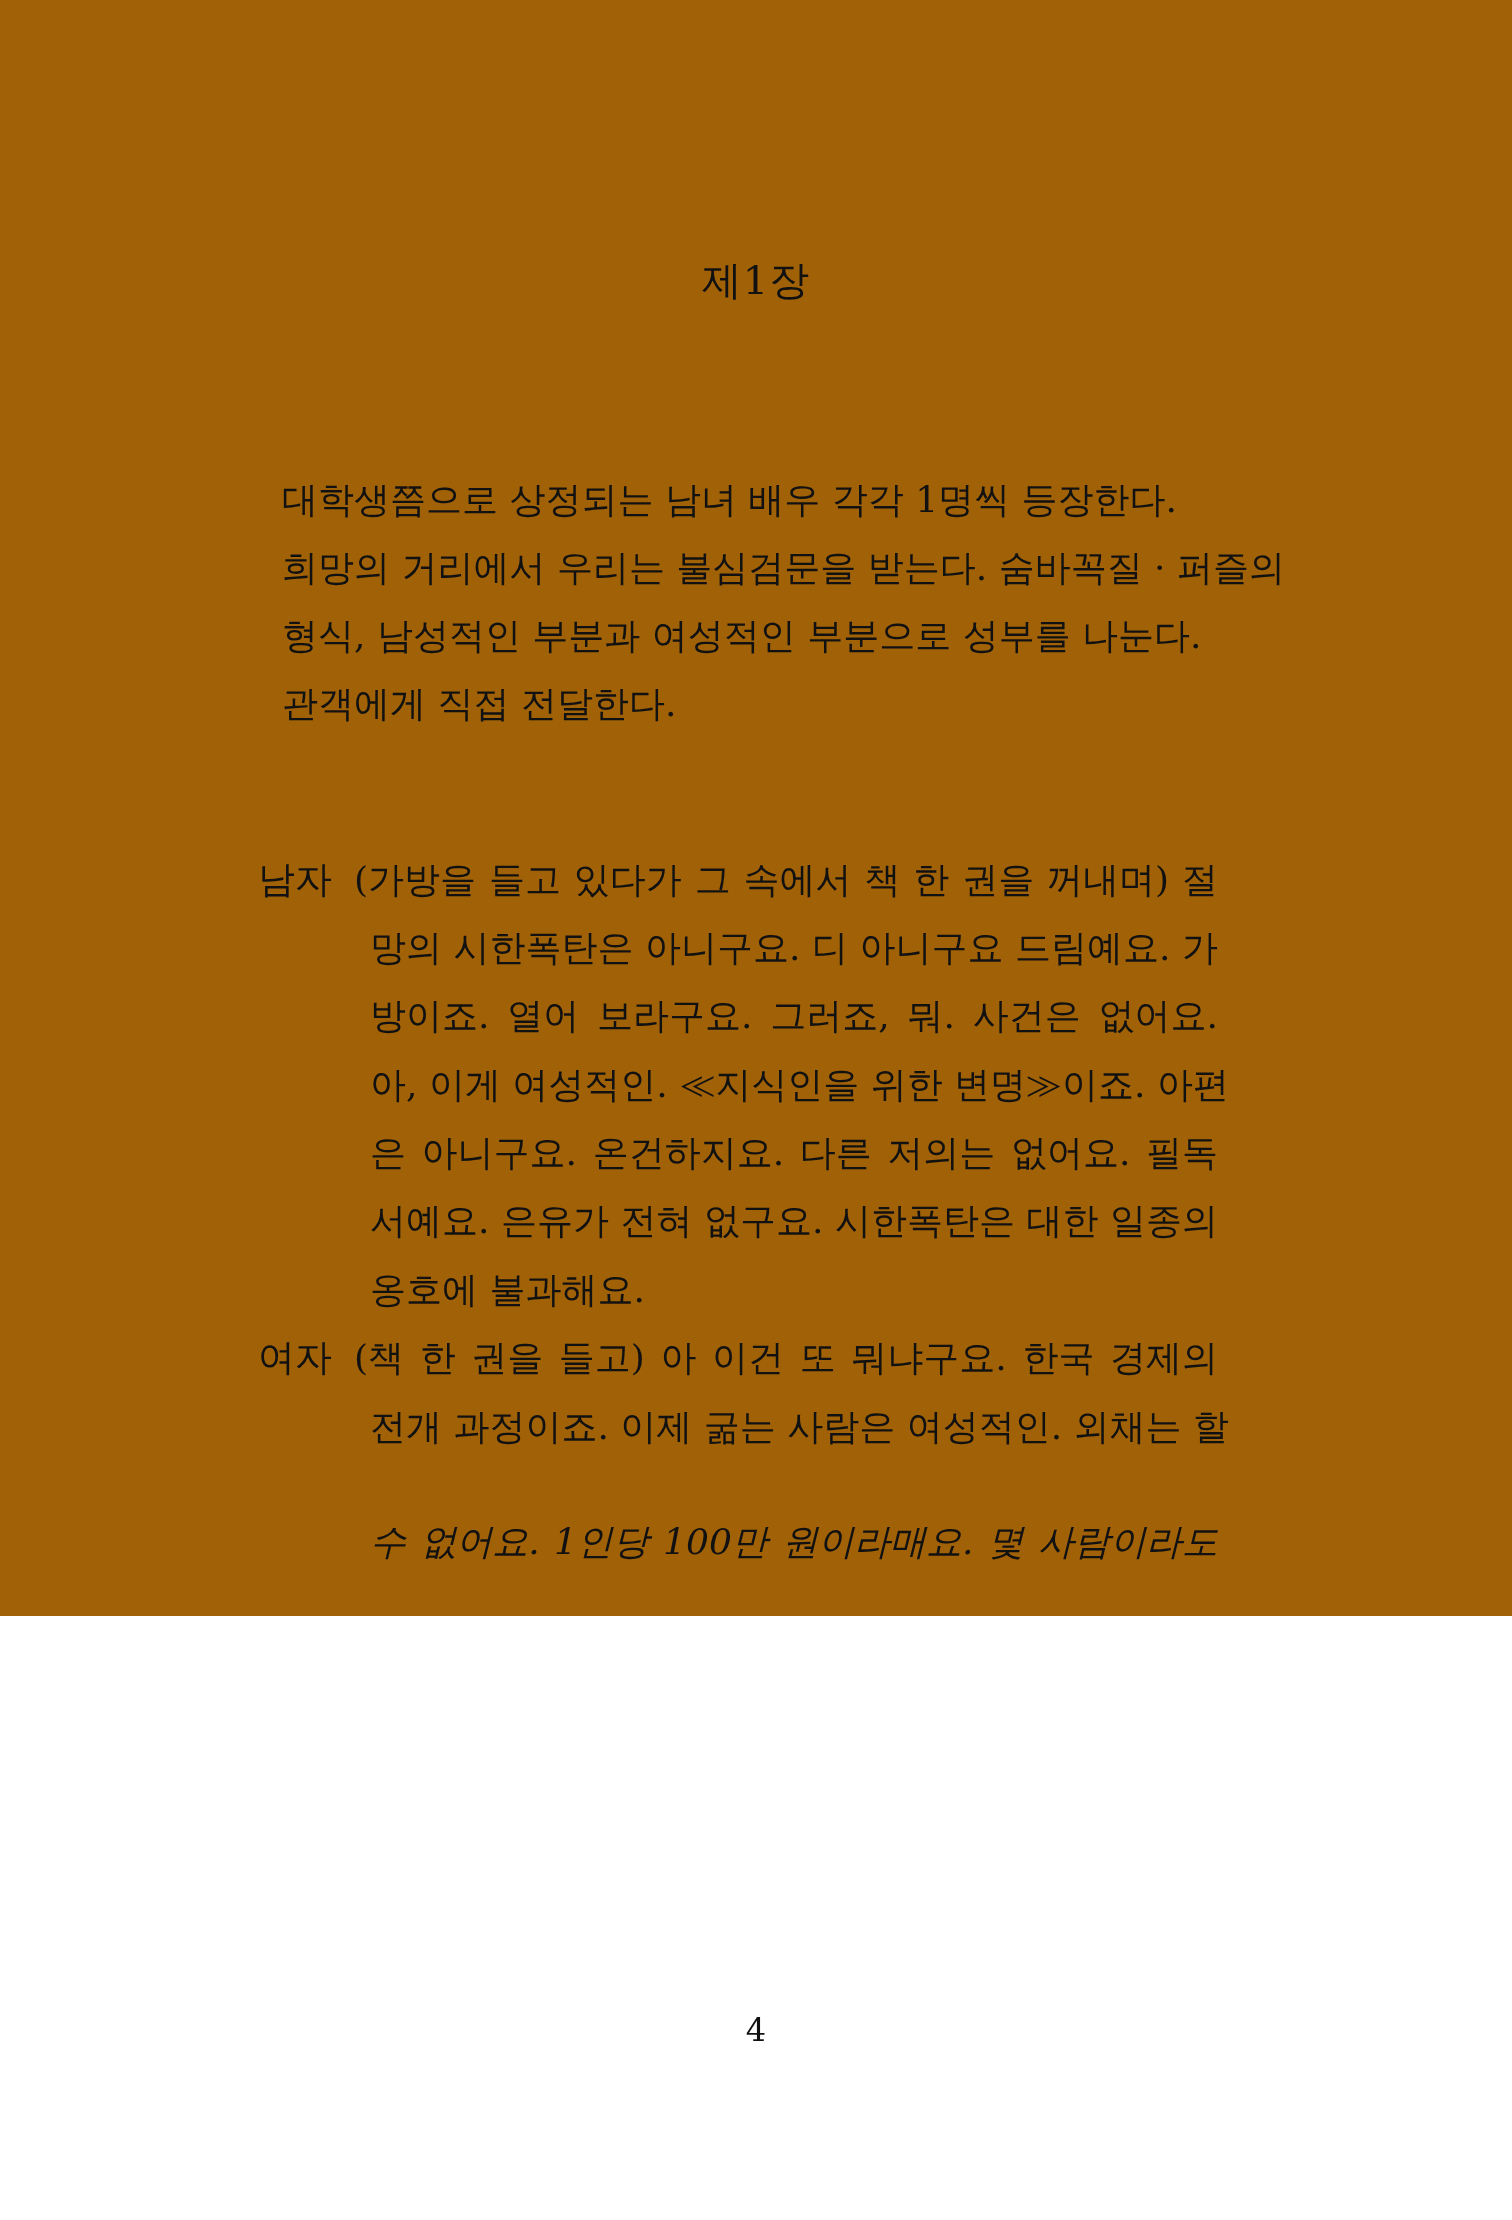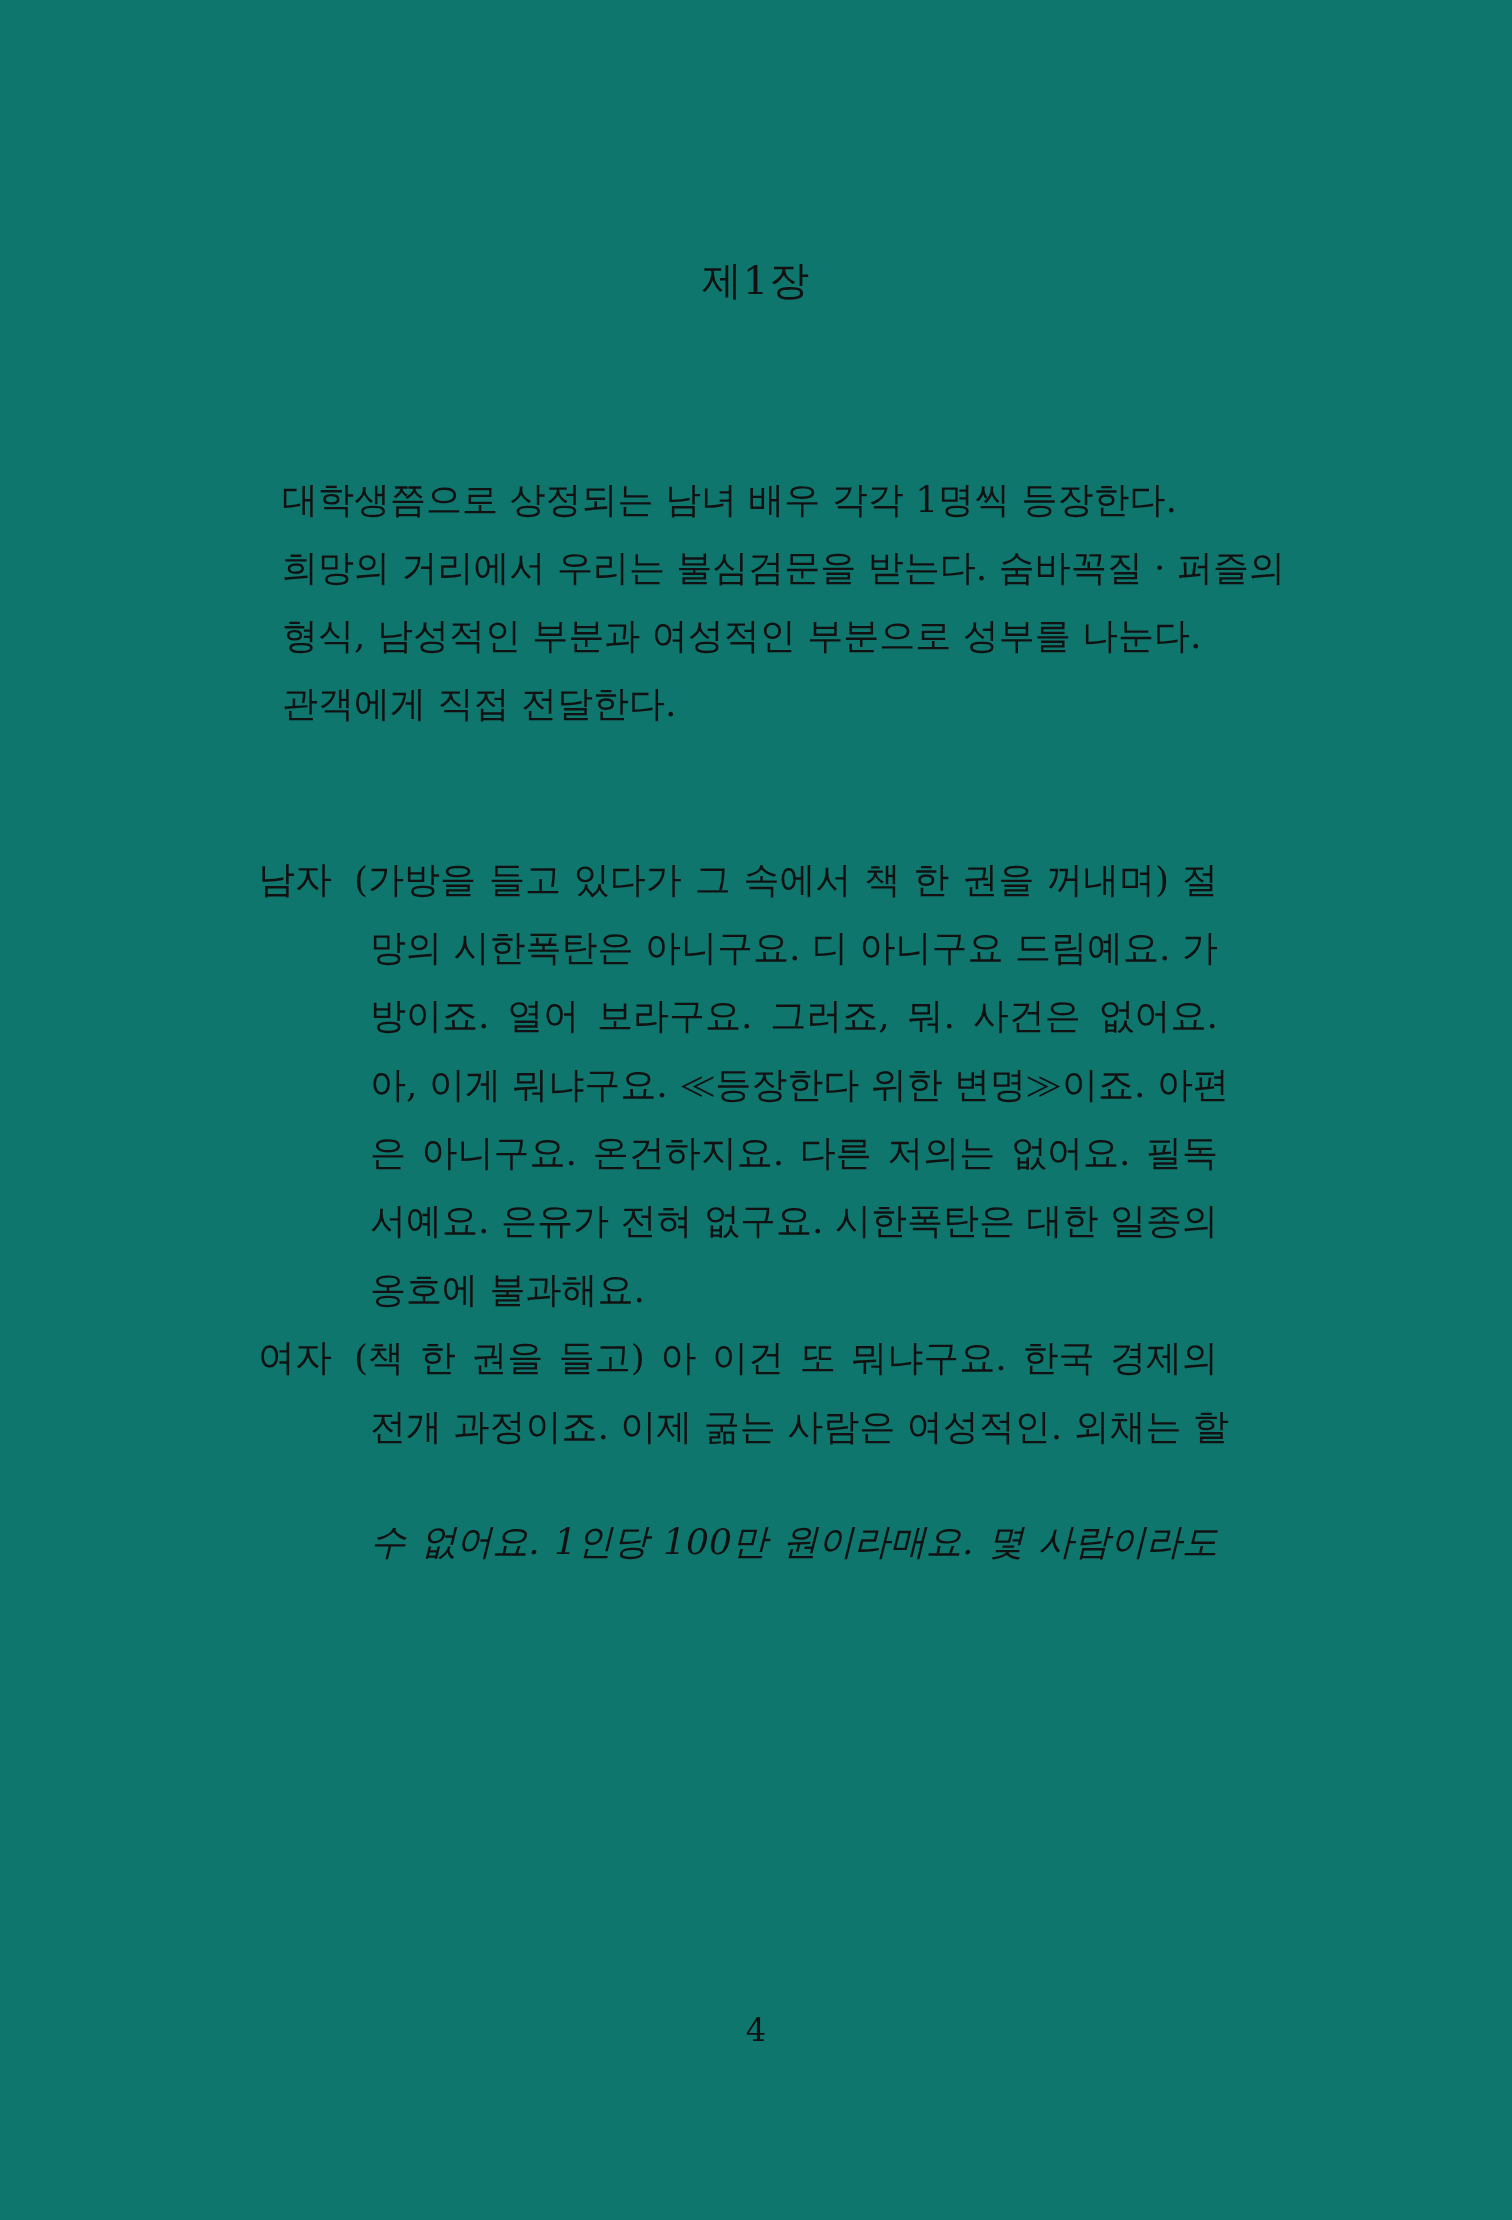--- a/index.html
+++ b/index.html
@@ -1,18 +1,18 @@
 <!DOCTYPE html>
 <html><head>
 <meta charset="utf-8">
 <style>
   html, body { margin: 0; padding: 0; background: #ffffff; }
   body { width: 1512px; height: 2220px; position: relative; overflow: hidden;
          font-family: "DejaVu Serif", "Liberation Serif", serif; color: #111111; }
-  .page { position: absolute; left: 0; top: 0; width: 1512px; height: 2220px; background: #0f766e; }
+  .page { position: absolute; left: 0; top: 0; width: 1512px; height: 1616px; background: #a16207; }
   .chapter-title { position: absolute; top: 250px; left: 0; width: 1512px; text-align: center;
                    font-size: 40px; line-height: 60px; letter-spacing: 1px; }
   .line { position: absolute; font-size: 36px; line-height: 50px; white-space: nowrap;
           text-align: justify; text-align-last: justify; height: 50px; overflow: visible; margin-left: 24px; }
   .intro .line { left: 258px; }
   .speaker { position: absolute; left: 258px; font-family: "DejaVu Sans", "Liberation Sans", sans-serif;
              font-size: 37px; line-height: 50px; }
   .dline { left: 346px; width: 848px; }
   .dfirst { left: 330px; width: 864px; }
   .lastline { text-align-last: left; }
@@ -31,21 +31,21 @@
     <div class="line" style="top:543px; width:936px;">희망의 거리에서 우리는 불심검문을 받는다. 숨바꼭질 · 퍼즐의</div>
     <div class="line lastline" style="top:611px;">형식, 남성적인 부분과 여성적인 부분으로 성부를 나눈다.</div>
     <div class="line lastline" style="top:679px;">관객에게 직접 전달한다.</div>
   </div>
 
   <div>
     <div class="speaker" style="top:855px;">남자</div>
     <div class="line dfirst" style="top:855px;">(가방을 들고 있다가 그 속에서 책 한 권을 꺼내며) 절</div>
     <div class="line dline" style="top:923px;">망의 시한폭탄은 아니구요. 디 아니구요 드림예요. 가</div>
     <div class="line dline" style="top:991px;">방이죠. 열어 보라구요. 그러죠, 뭐. 사건은 없어요.</div>
-    <div class="line dline" style="top:1060px;">아, 이게 뭐냐구요. ≪등장한다 위한 변명≫이죠. 아편</div>
+    <div class="line dline" style="top:1060px;">아, 이게 여성적인. ≪지식인을 위한 변명≫이죠. 아편</div>
     <div class="line dline" style="top:1128px;">은 아니구요. 온건하지요. 다른 저의는 없어요. 필독</div>
     <div class="line dline" style="top:1196px;">서예요. 은유가 전혀 없구요. 시한폭탄은 대한 일종의</div>
     <div class="line dline lastline" style="top:1265px;">옹호에 불과해요.</div>
   </div>
 
   <div>
     <div class="speaker" style="top:1333px;">여자</div>
     <div class="line dfirst" style="top:1333px;">(책 한 권을 들고) 아 이건 또 뭐냐구요. 한국 경제의</div>
     <div class="line dline" style="top:1402px;">전개 과정이죠. 이제 굶는 사람은 여성적인. 외채는 할</div>
     <div class="line dline" style="top:1517px;font-style:italic;">수 없어요. 1인당 100만 원이라매요. 몇 사람이라도</div>

